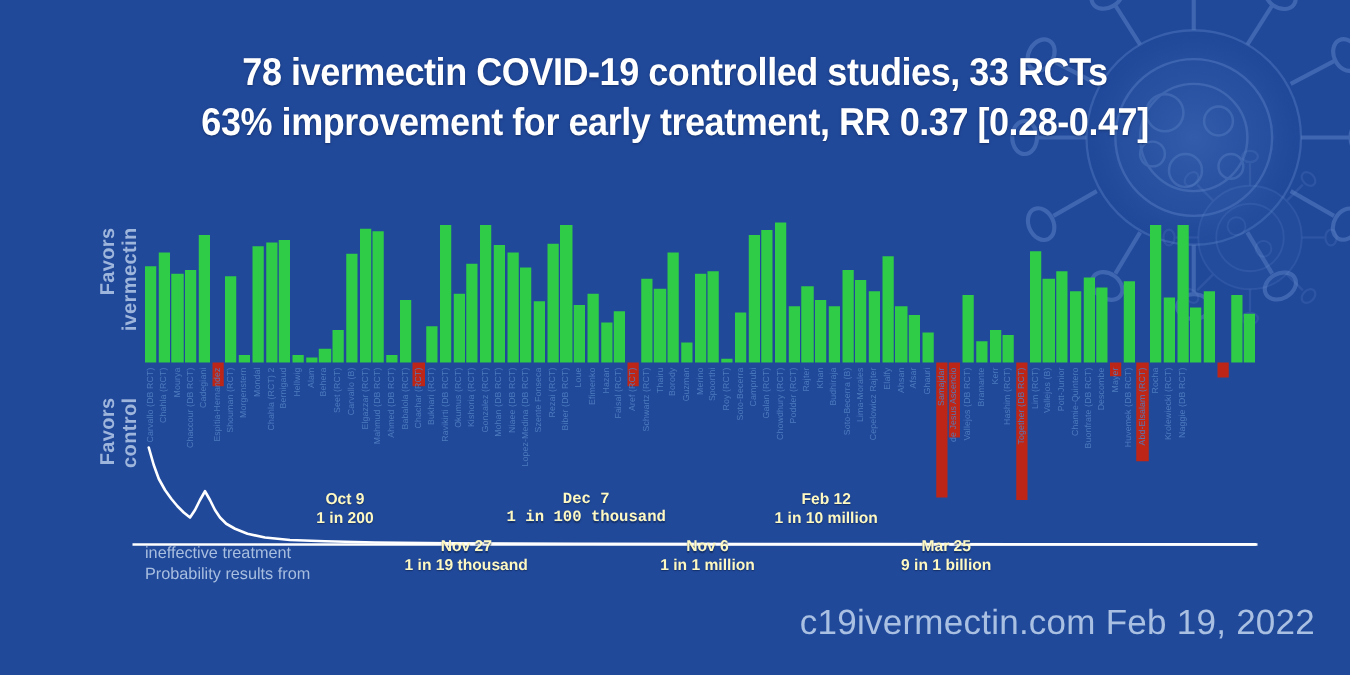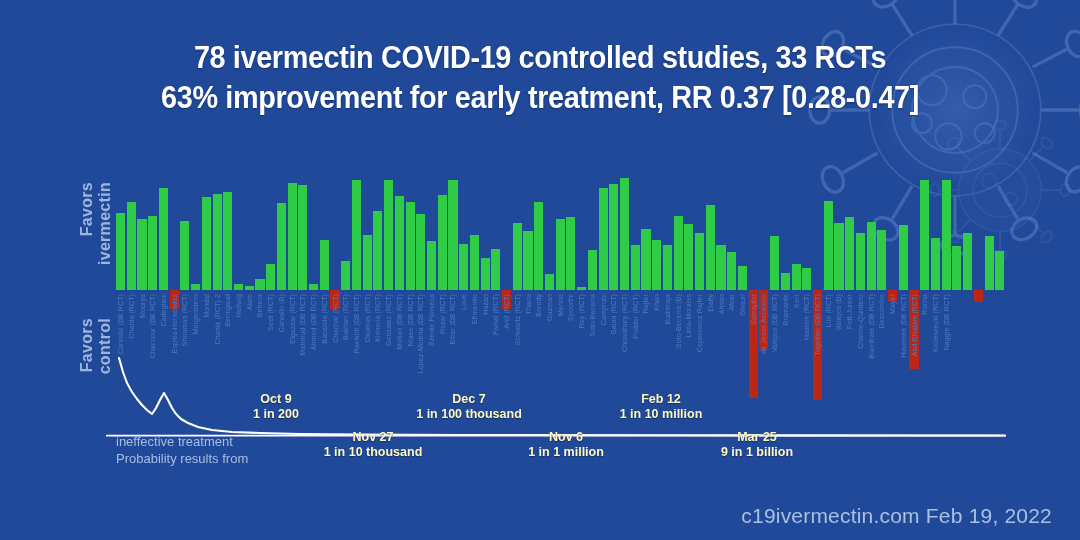--- a/index.html
+++ b/index.html
@@ -50,22 +50,22 @@
   .dategroup .d{font-size:12.5px;font-weight:bold;line-height:15px;text-shadow:0 1px 1px rgba(12,35,80,.7);}
   .dategroup .p{font-size:12.5px;font-weight:bold;line-height:15px;text-shadow:0 1px 1px rgba(12,35,80,.7);}
 
   .probnote{
     position:absolute;left:116px;top:433px;width:165px;z-index:6;
     color:#a8bedf;font-size:13px;line-height:17px;
   }
 
   
   .footer{
-    position:absolute;right:28px;bottom:12px;z-index:7;
-    color:#a9c0e2;font-size:21px;letter-spacing:.2px;
+    position:absolute;right:28px;bottom:26px;z-index:7;
+    color:#a9c0e2;font-size:28px;letter-spacing:.2px;
   }
 </style>
 </head>
 <body>
 
 <div id="stage">
 
   <svg class="virus" viewBox="0 0 200 200">
     <defs>
       <radialGradient id="vg" cx="50%" cy="50%" r="50%">
@@ -334,23 +334,23 @@
     <div>Probability results from</div>
   </div>
 
   <div id="datemarkers">
       <div class="dategroup" style="left: 276px; top: 392px; width: 150px; margin-left: -75px;">
         <div class="d">Oct 9</div>
         <div class="p">1 in 200</div>
       </div>
       <div class="dategroup" style="left: 373px; top: 430px; width: 150px; margin-left: -75px;">
         <div class="d">Nov 27</div>
-        <div class="p">1 in 10 thousand</div>
-      </div>
-      <div class="dategroup" style="left: 469px; top: 392px; width: 150px; margin-left: -75px;">
+        <div class="p">1 in 19 thousand</div>
+      </div>
+      <div class="dategroup" style="left: 469px; top: 392px; width: 150px; margin-left: -75px; font-family: Liberation Mono, monospace;">
         <div class="d">Dec 7</div>
         <div class="p">1 in 100 thousand</div>
       </div>
       <div class="dategroup" style="left: 566px; top: 430px; width: 150px; margin-left: -75px;">
         <div class="d">Nov 6</div>
         <div class="p">1 in 1 million</div>
       </div>
       <div class="dategroup" style="left: 661px; top: 392px; width: 150px; margin-left: -75px;">
         <div class="d">Feb 12</div>
         <div class="p">1 in 10 million</div>

